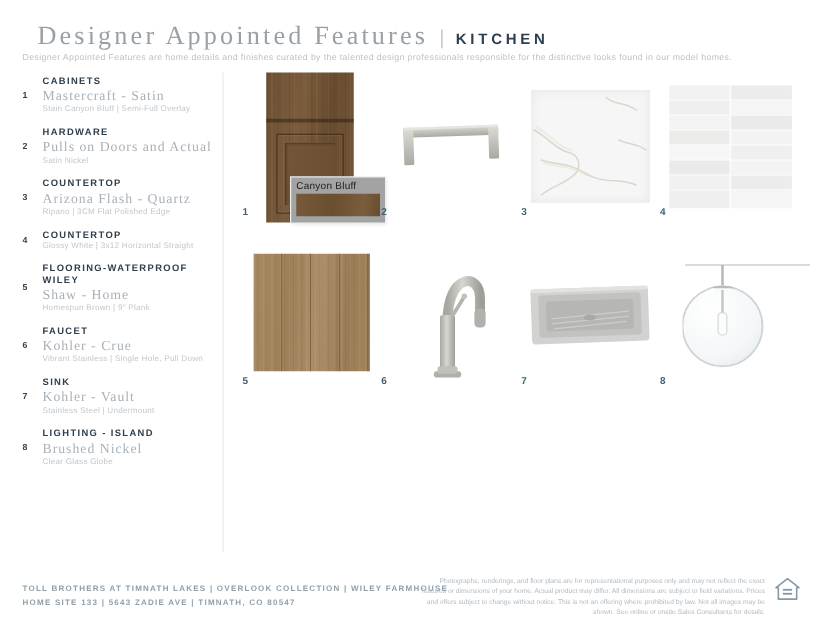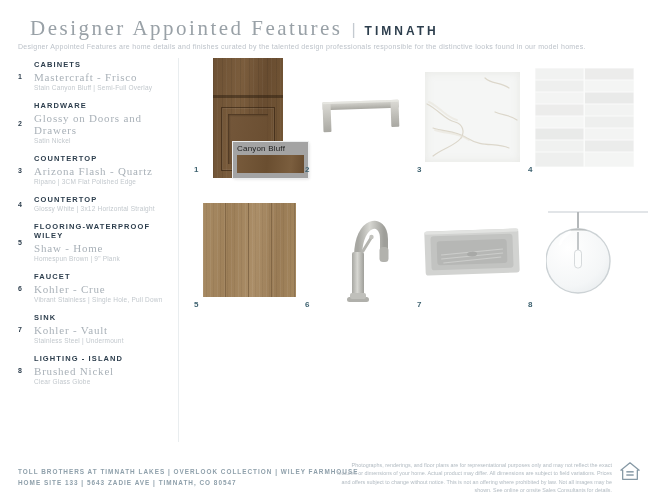--- a/index.html
+++ b/index.html
@@ -72,38 +72,38 @@
   svg{display:block;}
 </style>
 </head>
 <body>
 
 <div id="page">
 
   <div class="title-row">
     <span class="page-title">Designer Appointed Features</span>
     <span class="title-sep">|</span>
-    <span class="section-title">TIMNATH</span>
+    <span class="section-title">KITCHEN</span>
   </div>
   <div class="subtitle">Designer Appointed Features are home details and finishes curated by the talented design professionals responsible for the distinctive looks found in our model homes.</div>
 
   <div class="feature-list">
     <div class="feature">
       <div class="num">1</div>
       <div>
         <div class="cat">CABINETS</div>
-        <div class="name">Mastercraft - Frisco</div>
+        <div class="name">Mastercraft - Satin</div>
         <div class="spec">Stain Canyon Bluff  |  Semi-Full Overlay</div>
       </div>
     </div>
     <div class="feature">
       <div class="num">2</div>
       <div>
         <div class="cat">HARDWARE</div>
-        <div class="name">Glossy on Doors and Drawers</div>
+        <div class="name">Pulls on Doors and Actual</div>
         <div class="spec">Satin Nickel</div>
       </div>
     </div>
     <div class="feature">
       <div class="num">3</div>
       <div>
         <div class="cat">COUNTERTOP</div>
         <div class="name">Arizona Flash - Quartz</div>
         <div class="spec">Ripano  |  3CM Flat Polished Edge</div>
       </div>

